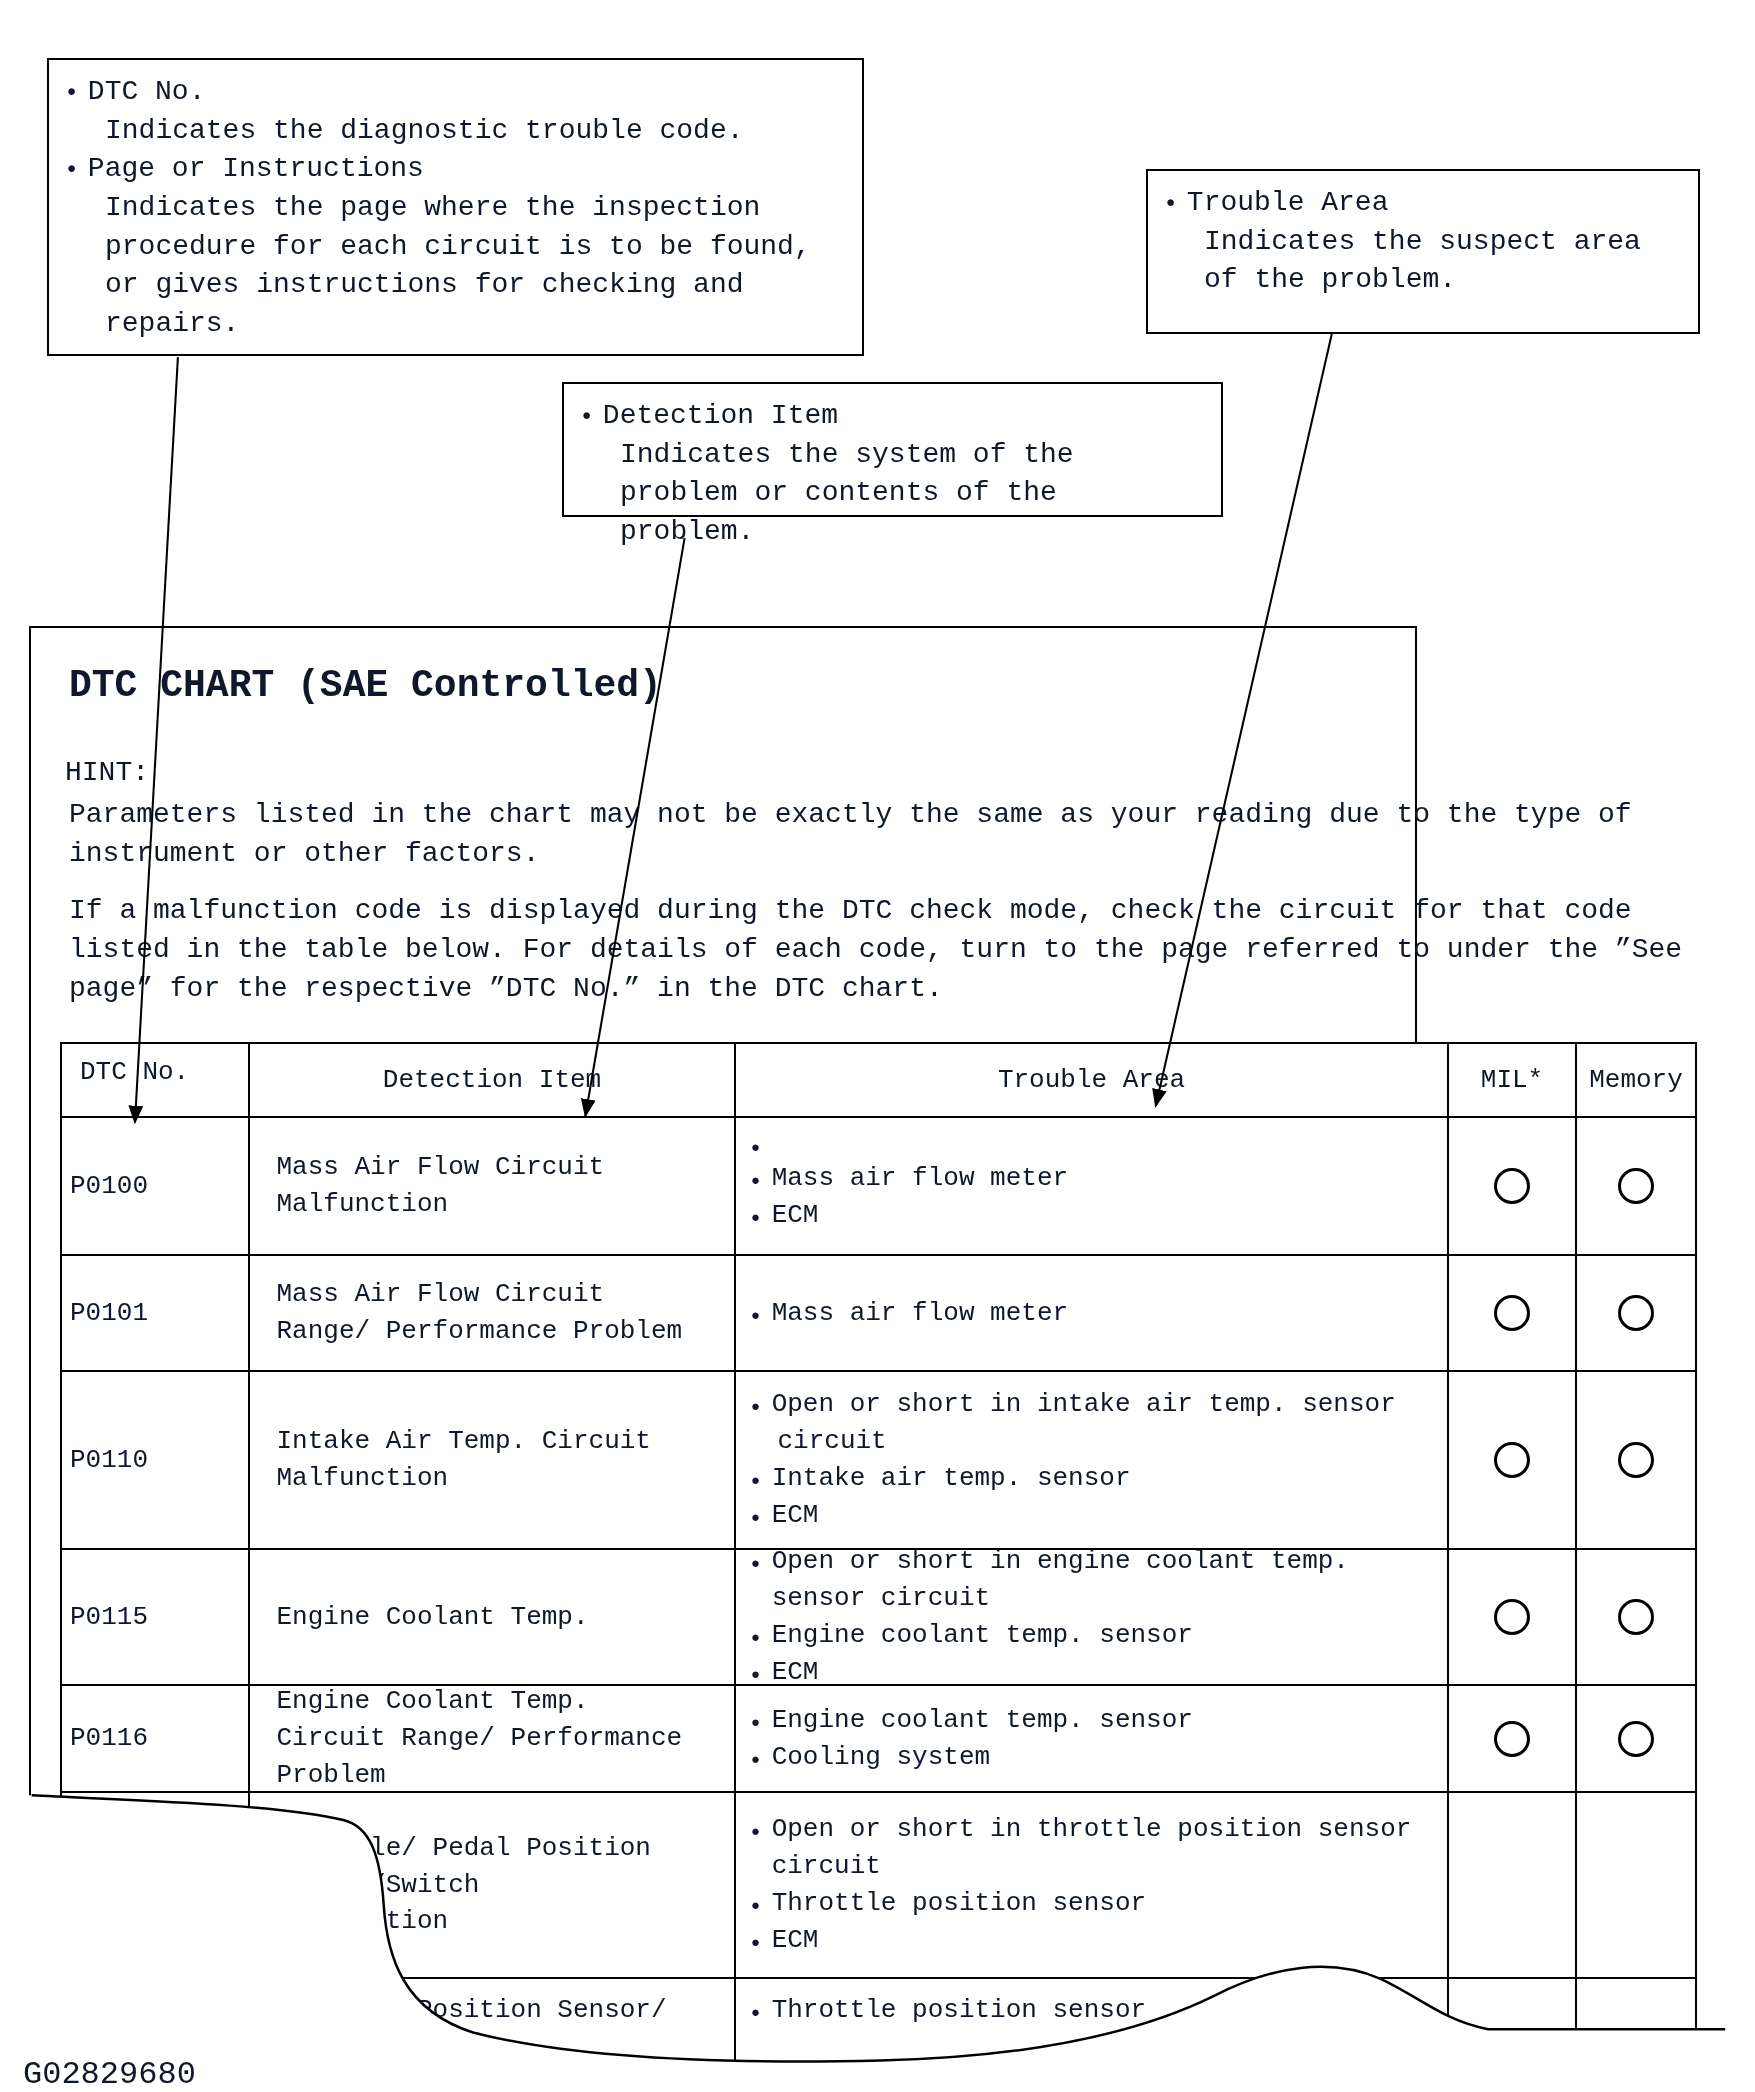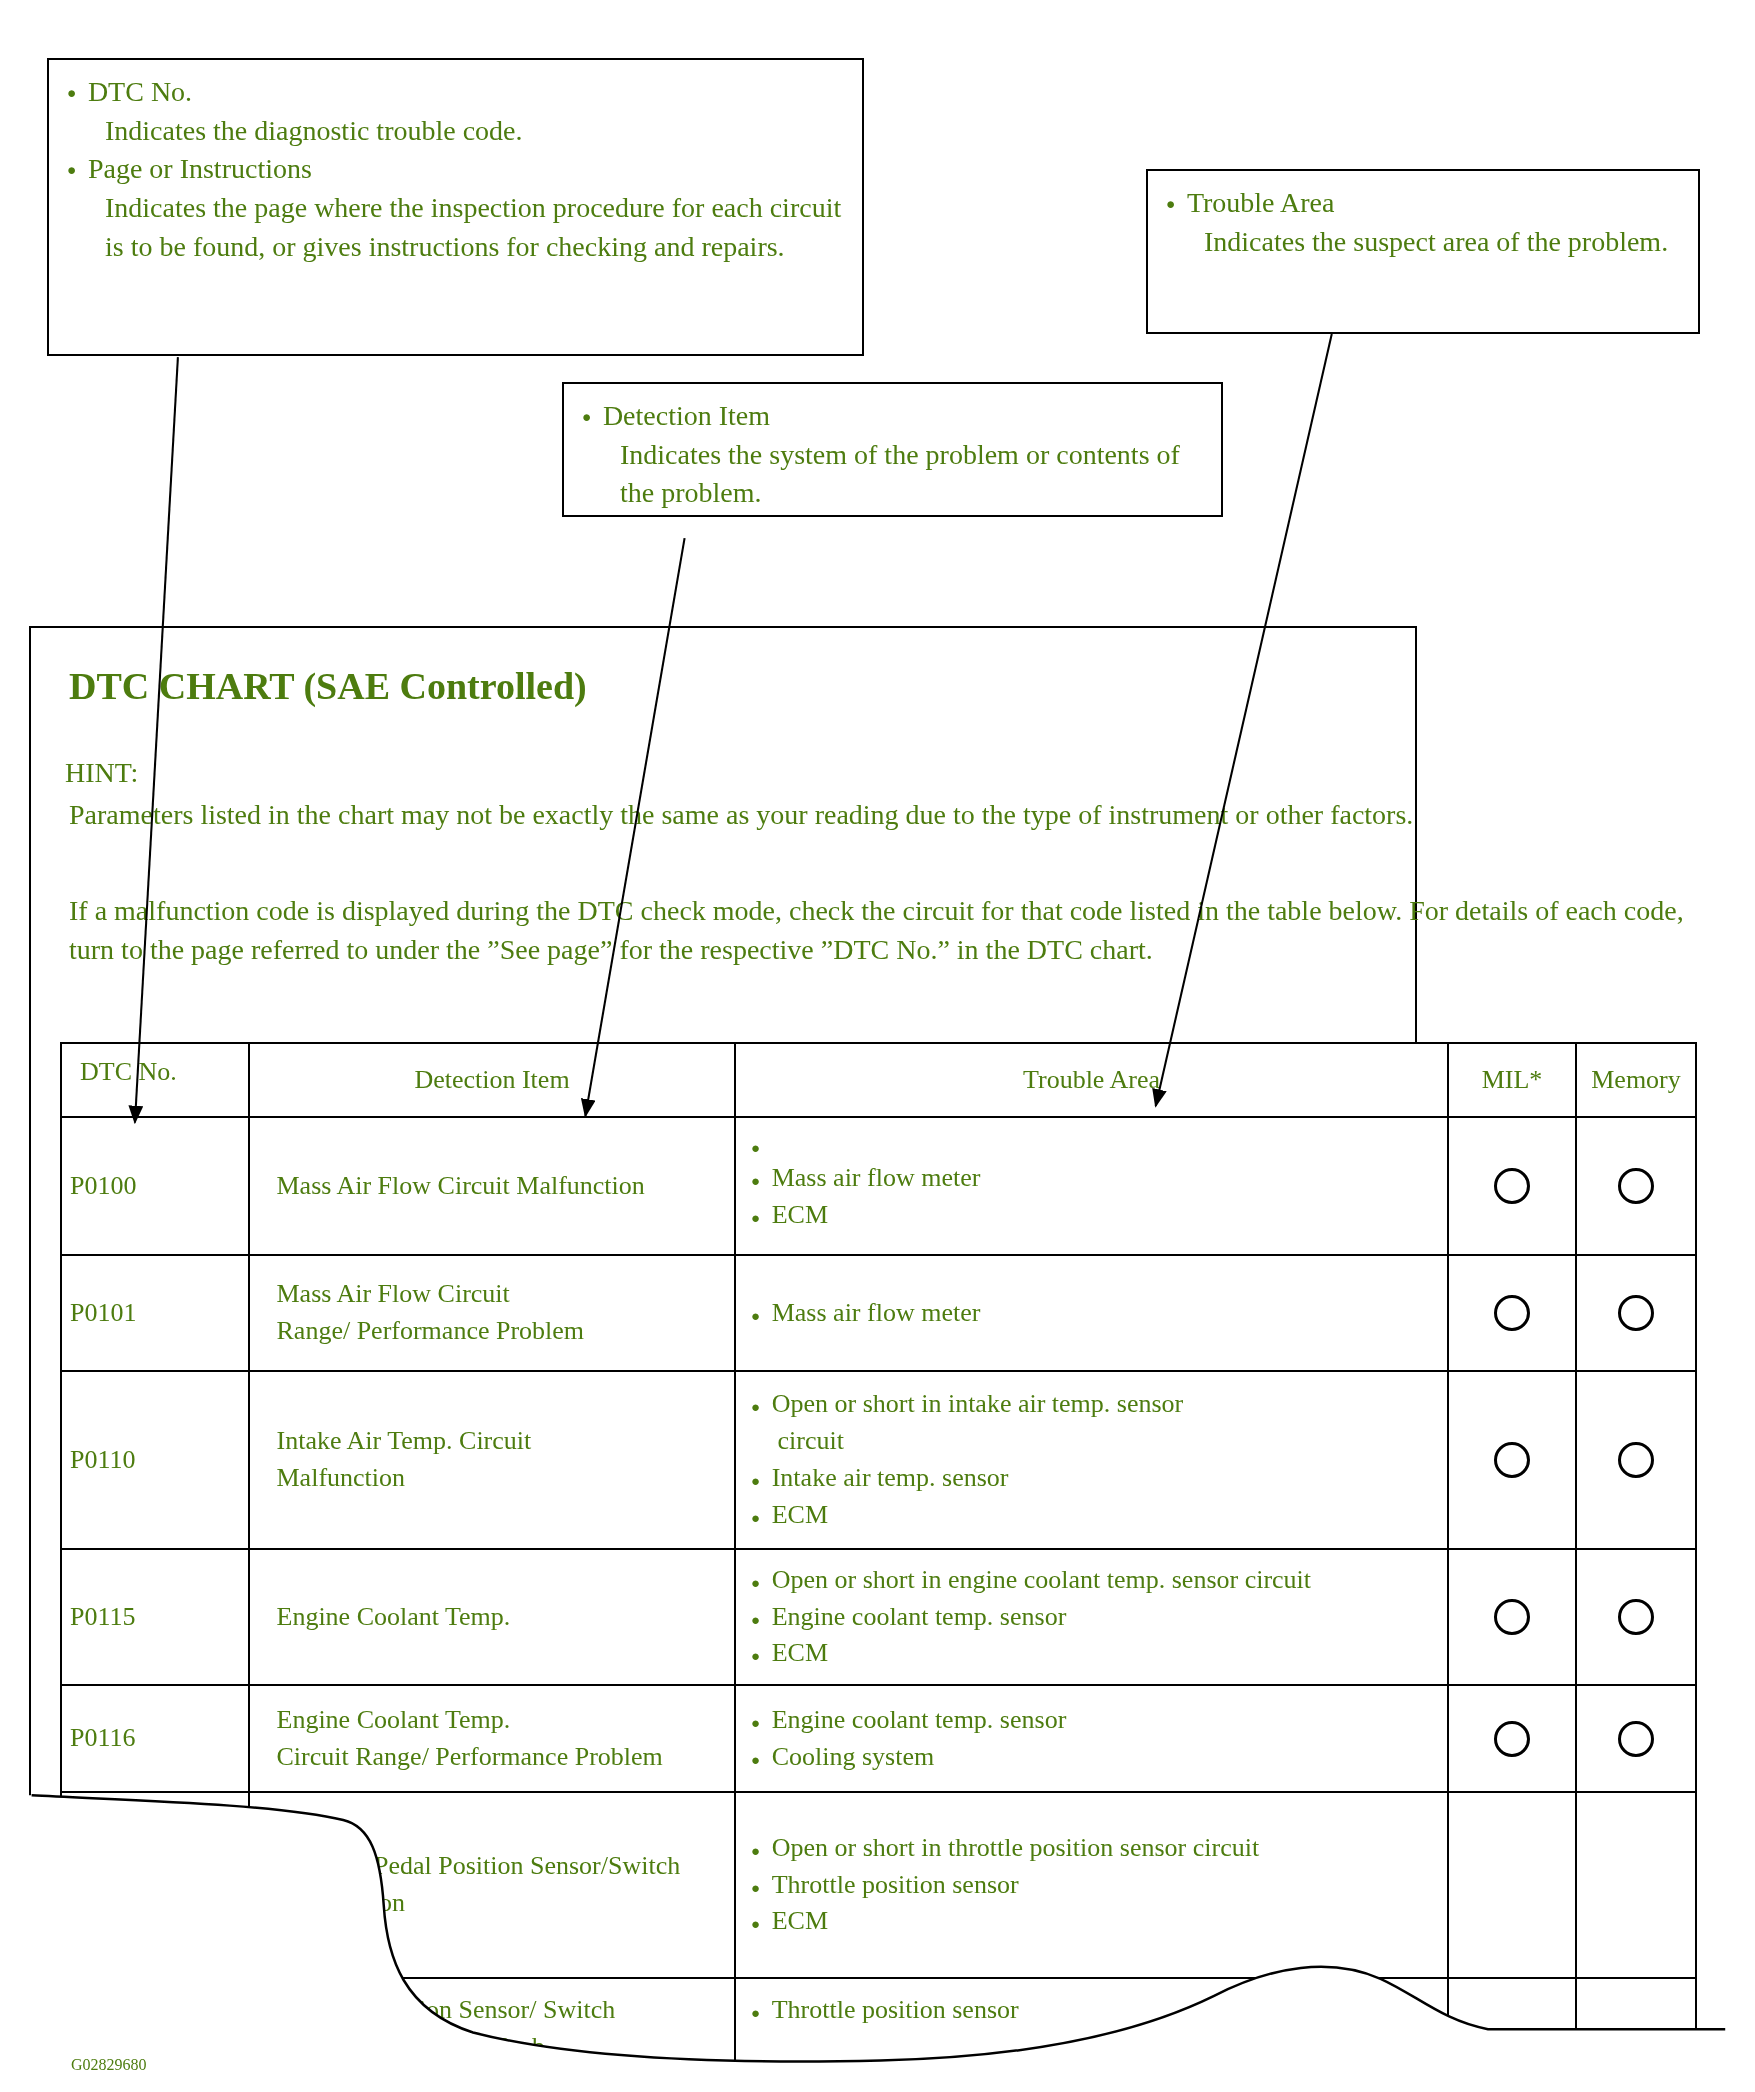--- a/index.html
+++ b/index.html
@@ -1,18 +1,18 @@
 <!DOCTYPE html>
 <html style="font-size:13.2px"><head>
 <meta charset="utf-8">
 <style>
   html,body{margin:0;padding:0;background:#fff;}
   .page{
     position:relative;width:1756px;height:2092px;background:#fff;
-    font-family:Liberation Serif, serif;color:#4d7c0f;overflow:hidden;
+    font-family:Liberation Mono, monospace;color:#0f172a;overflow:hidden;
   }
   
   .callout{
     position:absolute;border:2.5px solid #000;background:#fff;
     padding:13.2px 18px;font-size:28px;line-height:1.38;z-index:3;box-sizing:border-box;
   }
   .blt{display:inline-block;font-size:0.55em;vertical-align:0.22em;margin-right:11.6px;}
   .c-desc{margin-left:38px;}
   #box-dtc{left:47px;top:58px;width:817px;height:298px;}
   #box-trouble{left:1146px;top:169px;width:554px;height:165px;}
@@ -46,21 +46,21 @@
   .trbcell{padding-left:15px;}
   .tline{display:flex;align-items:baseline;}
   .tb{font-size:0.58em;margin-right:11.6px;flex:0 0 auto;}
   .tline.cont{margin-left:26.5px;}
   .ccell{align-items:center;justify-content:center;padding:0;}
   .circ{width:36px;height:36px;border:3.3px solid #000;border-radius:50%;box-sizing:border-box;}
   .top{justify-content:flex-start !important;padding-top:13.2px;}
   
   .wave-svg{position:absolute;left:0;top:0;z-index:2;pointer-events:none;}
   .leader-svg{position:absolute;left:0;top:0;z-index:4;pointer-events:none;}
-  .figcode{position:absolute;left:23px;top:2056px;font-size:16px;z-index:6;margin-left:48px;}
+  .figcode{position:absolute;left:23px;top:2056px;font-size:32px;z-index:6;}
 </style>
 </head>
 <body>
 
 <div class="page">
 
   <div class="callout" id="box-dtc">
     <div>
       <span class="blt">●</span><span>DTC No.</span>
     </div>

